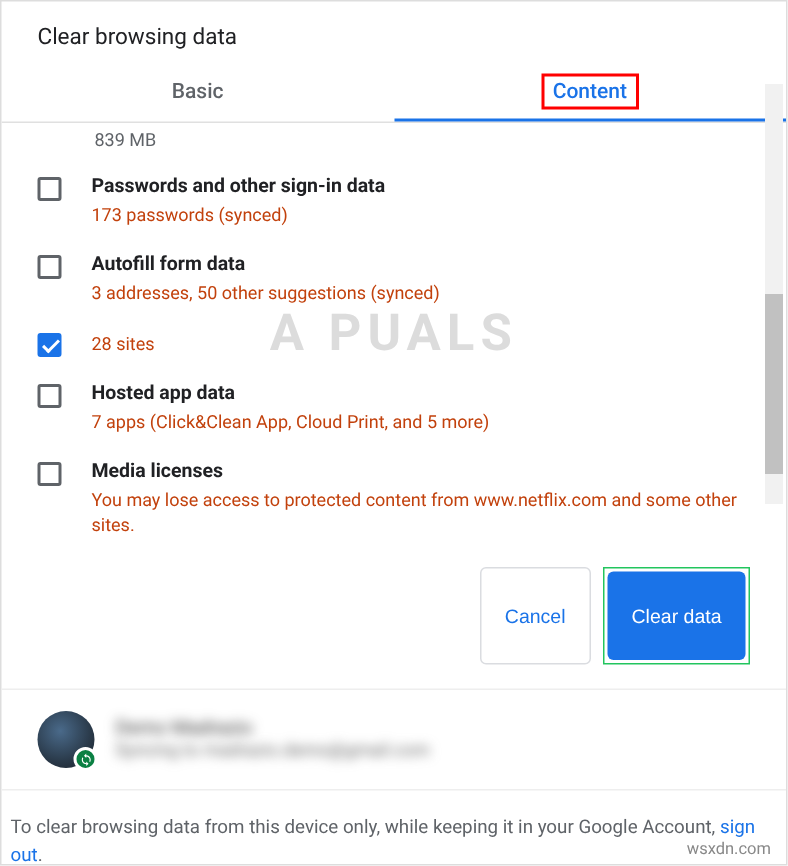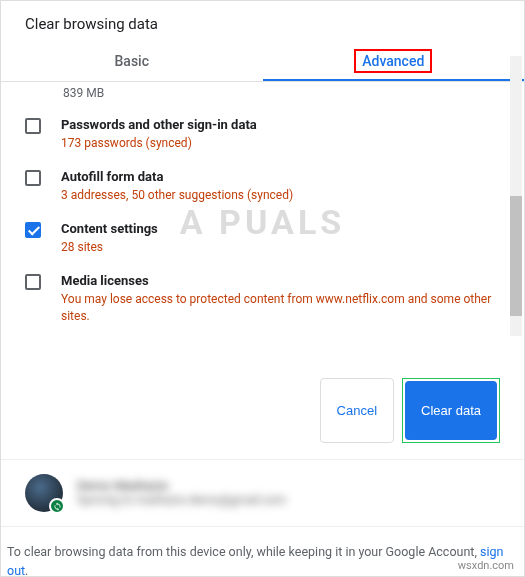--- a/index.html
+++ b/index.html
@@ -235,21 +235,21 @@
 <body>
 
 <div class="dialog">
   <div class="title">Clear browsing data</div>
 
   <div class="tabs">
     <div class="tab">
       <span>Basic</span>
     </div>
     <div class="tab active">
-      <span class="tab-label">Advanced</span>
+      <span class="tab-label">Content</span>
     </div>
     <div class="tab-indicator"></div>
   </div>
 
   <div class="content">
     <div class="watermark">A  PUALS</div>
     <div class="scroll-wrap">
       <div class="truncated-line">839 MB</div>
 
       <div class="option-row">
@@ -264,25 +264,31 @@
         <div class="checkbox"></div>
         <div class="option-text">
           <div class="option-title">Autofill form data</div>
           <div class="option-desc">3 addresses, 50 other suggestions (synced)</div>
         </div>
       </div>
 
       <div class="option-row">
         <div class="checkbox checked"></div>
         <div class="option-text">
-          <div class="option-title">Content settings</div>
           <div class="option-desc">28 sites</div>
         </div>
       </div>
 
+      <div class="option-row">
+        <div class="checkbox"></div>
+        <div class="option-text">
+          <div class="option-title">Hosted app data</div>
+          <div class="option-desc">7 apps (Click&amp;Clean App, Cloud Print, and 5 more)</div>
+        </div>
+      </div>
 
       <div class="option-row">
         <div class="checkbox"></div>
         <div class="option-text">
           <div class="option-title">Media licenses</div>
           <div class="option-desc">You may lose access to protected content from www.netflix.com and some other sites.</div>
         </div>
       </div>
     </div>
   </div>

